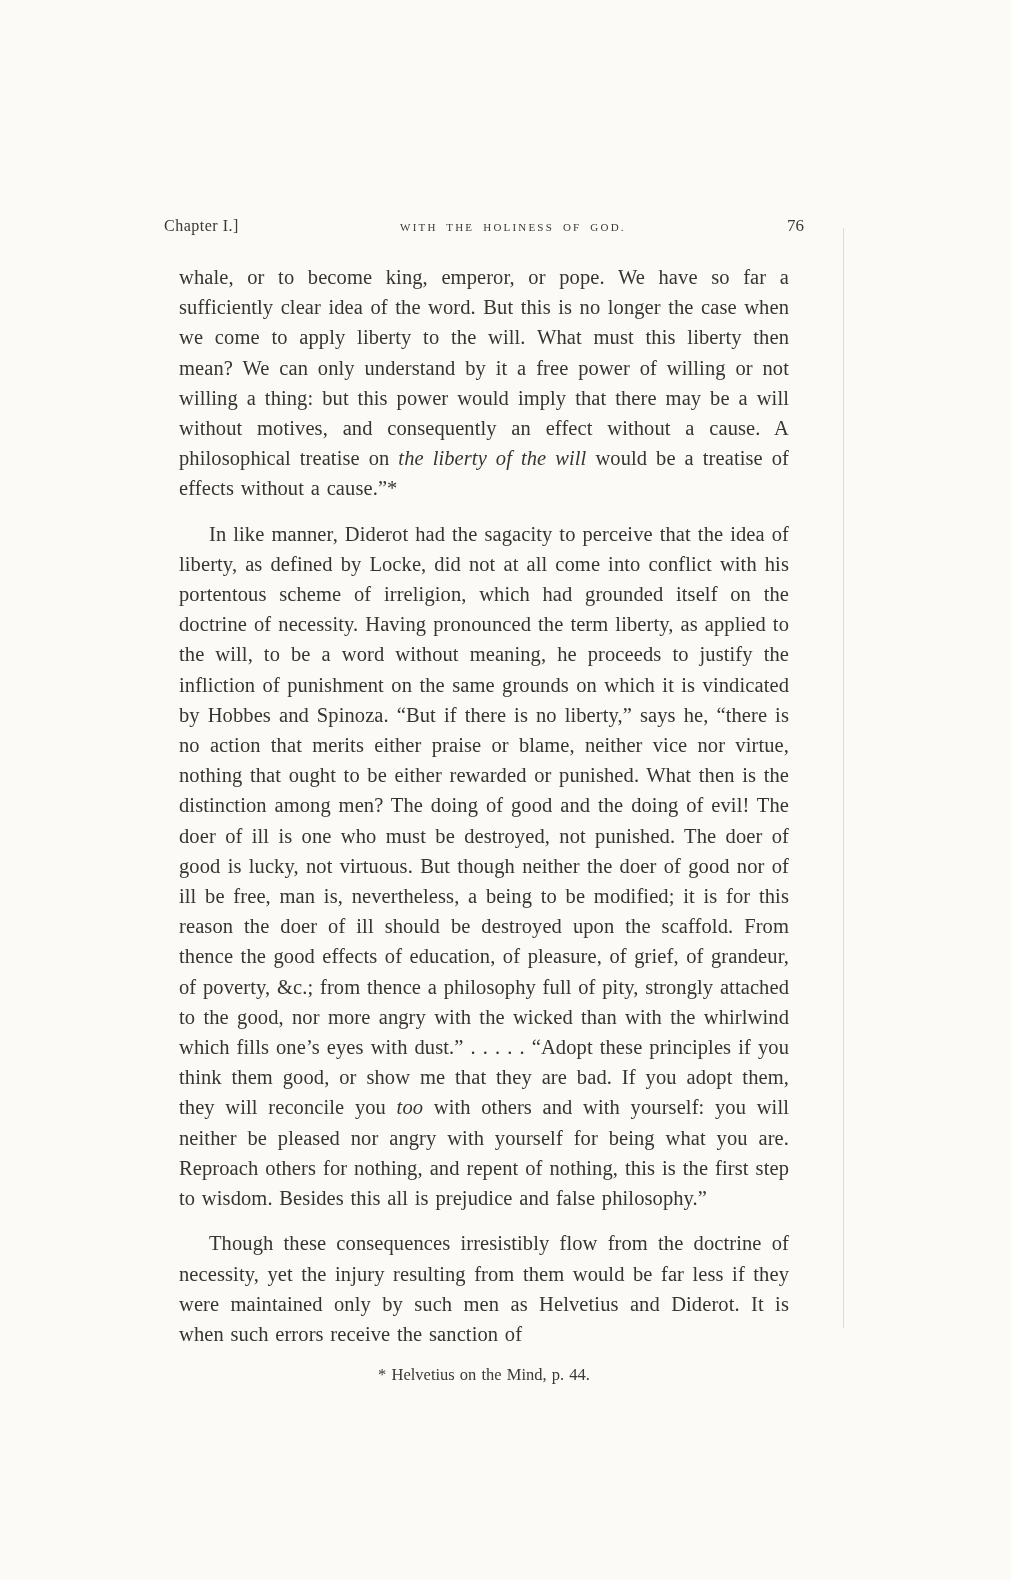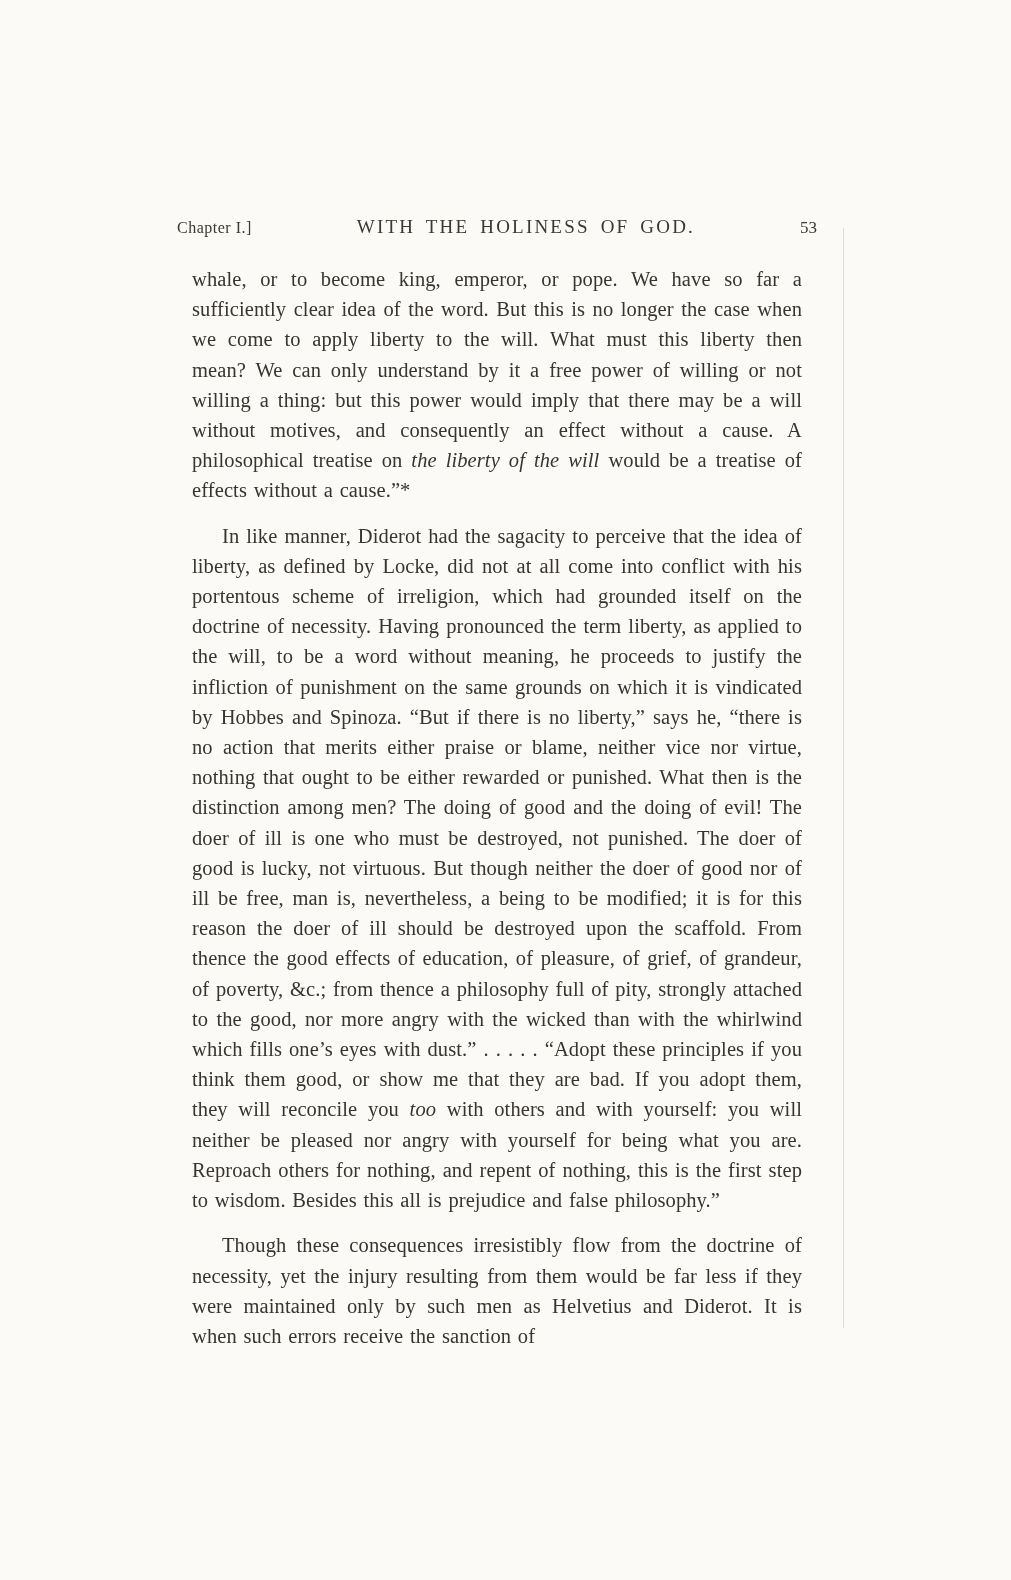--- a/index.html
+++ b/index.html
@@ -15,40 +15,40 @@
     position: relative;
     overflow: hidden;
   }
   .page {
     position: relative;
     width: 1011px;
     height: 1580px;
   }
   .content {
     position: absolute;
-    left: 177px;
+    left: 164px;
     top: 216px;
     width: 640px;
   }
   .running-head {
     display: flex;
     justify-content: space-between;
     align-items: baseline;
     font-size: 16.5px;
     margin-bottom: 26px;
     color: #3c3832;
   }
   .running-head .chapter {
     font-size: 16px;
     letter-spacing: 0.5px;
   }
   .running-head .title {
     letter-spacing: 2.2px;
     word-spacing: 4px;
-    font-size: 19px;
+    font-size: 11px;
     font-family: Liberation Serif, serif;
   }
   .running-head .pagenum {
     font-size: 17px;
   }
   .body-text p {
     margin: 15px;
     font-size: 20.5px;
     line-height: 30.2px;
     text-align: justify;
@@ -78,22 +78,23 @@
   }
 </style>
 </head>
 <body>
 
 <div class="page">
   <div class="content">
     <header class="running-head">
       <span class="chapter">Chapter I.]</span>
       <span class="title">WITH THE HOLINESS OF GOD.</span>
-      <span class="pagenum">53</span>
+      <span class="pagenum">76</span>
     </header>
     <main class="body-text">
         <p><span>whale, or to become king, emperor, or pope. We have so far a sufficiently clear idea of the word. But this is no longer the case when we come to apply liberty to the will. What must this liberty then mean? We can only understand by it a free power of willing or not willing a thing: but this power would imply that there may be a will without motives, and consequently an effect without a cause. A philosophical treatise on </span><i>the liberty of the will</i><span> would be a treatise of effects without a cause.”*</span></p>
         <p class="indent"><span>In like manner, Diderot had the sagacity to perceive that the idea of liberty, as defined by Locke, did not at all come into conflict with his portentous scheme of irreligion, which had grounded itself on the doctrine of necessity. Having pronounced the term liberty, as applied to the will, to be a word without meaning, he proceeds to justify the infliction of punishment on the same grounds on which it is vindicated by Hobbes and Spinoza. “But if there is no liberty,” says he, “there is no action that merits either praise or blame, neither vice nor virtue, nothing that ought to be either rewarded or punished. What then is the distinction among men? The doing of good and the doing of evil! The doer of ill is one who must be destroyed, not punished. The doer of good is lucky, not virtuous. But though neither the doer of good nor of ill be free, man is, nevertheless, a being to be modified; it is for this reason the doer of ill should be destroyed upon the scaffold. From thence the good effects of education, of pleasure, of grief, of grandeur, of poverty, &amp;c.; from thence a philosophy full of pity, strongly attached to the good, nor more angry with the wicked than with the whirlwind which fills one’s eyes with dust.” . . . . . “Adopt these principles if you think them good, or show me that they are bad. If you adopt them, they will reconcile you </span><i>too</i><span> with others and with yourself: you will neither be pleased nor angry with yourself for being what you are. Reproach others for nothing, and repent of nothing, this is the first step to wisdom. Besides this all is prejudice and false philosophy.”</span></p>
         <p class="indent"><span>Though these consequences irresistibly flow from the doctrine of necessity, yet the injury resulting from them would be far less if they were maintained only by such men as Helvetius and Diderot. It is when such errors receive the sanction of</span></p>
       </main>
+    <div class="footnote">* Helvetius on the Mind, p. 44.</div>
   </div>
   <div class="page-edge"></div>
 </div>
 
 </body></html>

